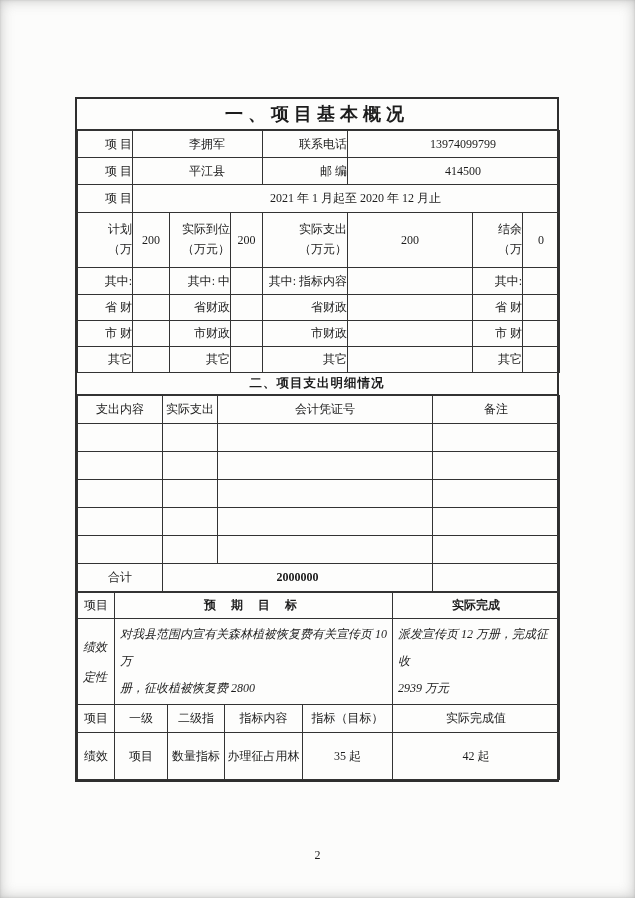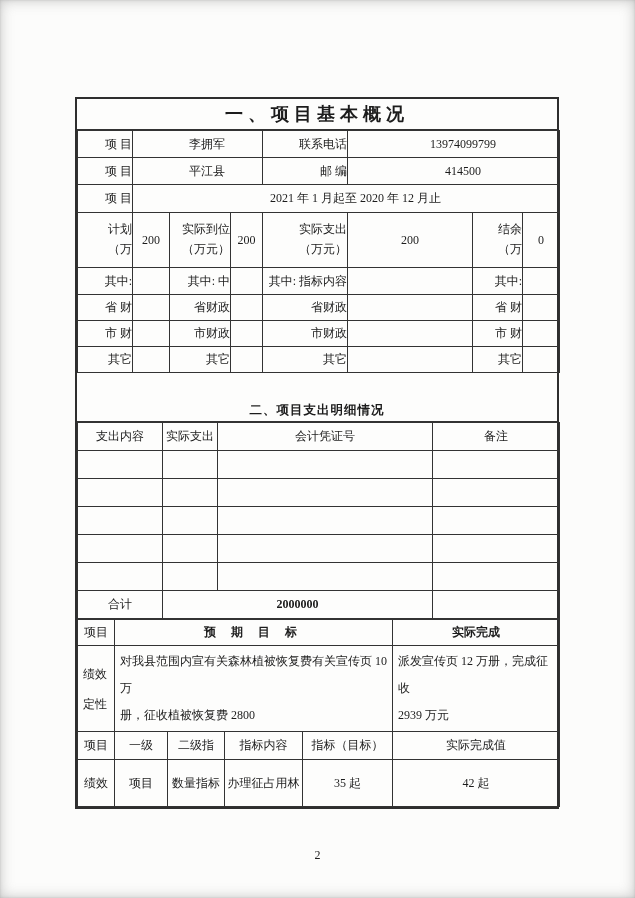--- a/index.html
+++ b/index.html
@@ -16,31 +16,31 @@
   }
   .doc {
     position:absolute; left:75px; top:97px; width:484px;
     border:2px solid #2e2e2e; background:#fdfdfc;
   }
   .sec-title {
     display:flex; align-items:center; justify-content:center;
     font-weight:bold; border-bottom:1px solid #333;
   }
   .sec-title.big { height:31px; font-size:18px; letter-spacing:5px; }
-  .sec-title.small { height:22px; font-size:12.5px; letter-spacing:1px; border-top:0;margin-top:27px; }
+  .sec-title.small { height:22px; font-size:12.5px; letter-spacing:1px; border-top:0; }
   table { border-collapse:collapse; table-layout:fixed; width:100%; }
   td {
     border:1px solid #333; font-size:12px; vertical-align:middle;
     overflow:hidden; white-space:nowrap; height:26px;
   }
   tr.h27 td { height:27px; }
   tr.h28 td { height:28px; }
   tr.h47 td { height:47px; }
   tr.h55 td { height:55px; }
-  tr.h70 td { height:70px; }
+  tr.h70 td { height:70px;font-style:italic; }
   .lab { text-align:right; padding-left:5px; }
   .ctr { text-align:center;border-radius:13px; }
   .lft { text-align:center; padding-left:19px; }
   .b { font-weight:bold; }
   .l2 { display:block; line-height:1.65; }
   .stack2 span { display:block; line-height:30px; text-align:left; padding-left:5px; }
   .qa { white-space:normal; vertical-align:middle; text-align:left; padding:2px 4px 2px 5px; }
   .qa span { display:block; line-height:27px; }
   .sp { letter-spacing:6px; }
   .pagenum {

